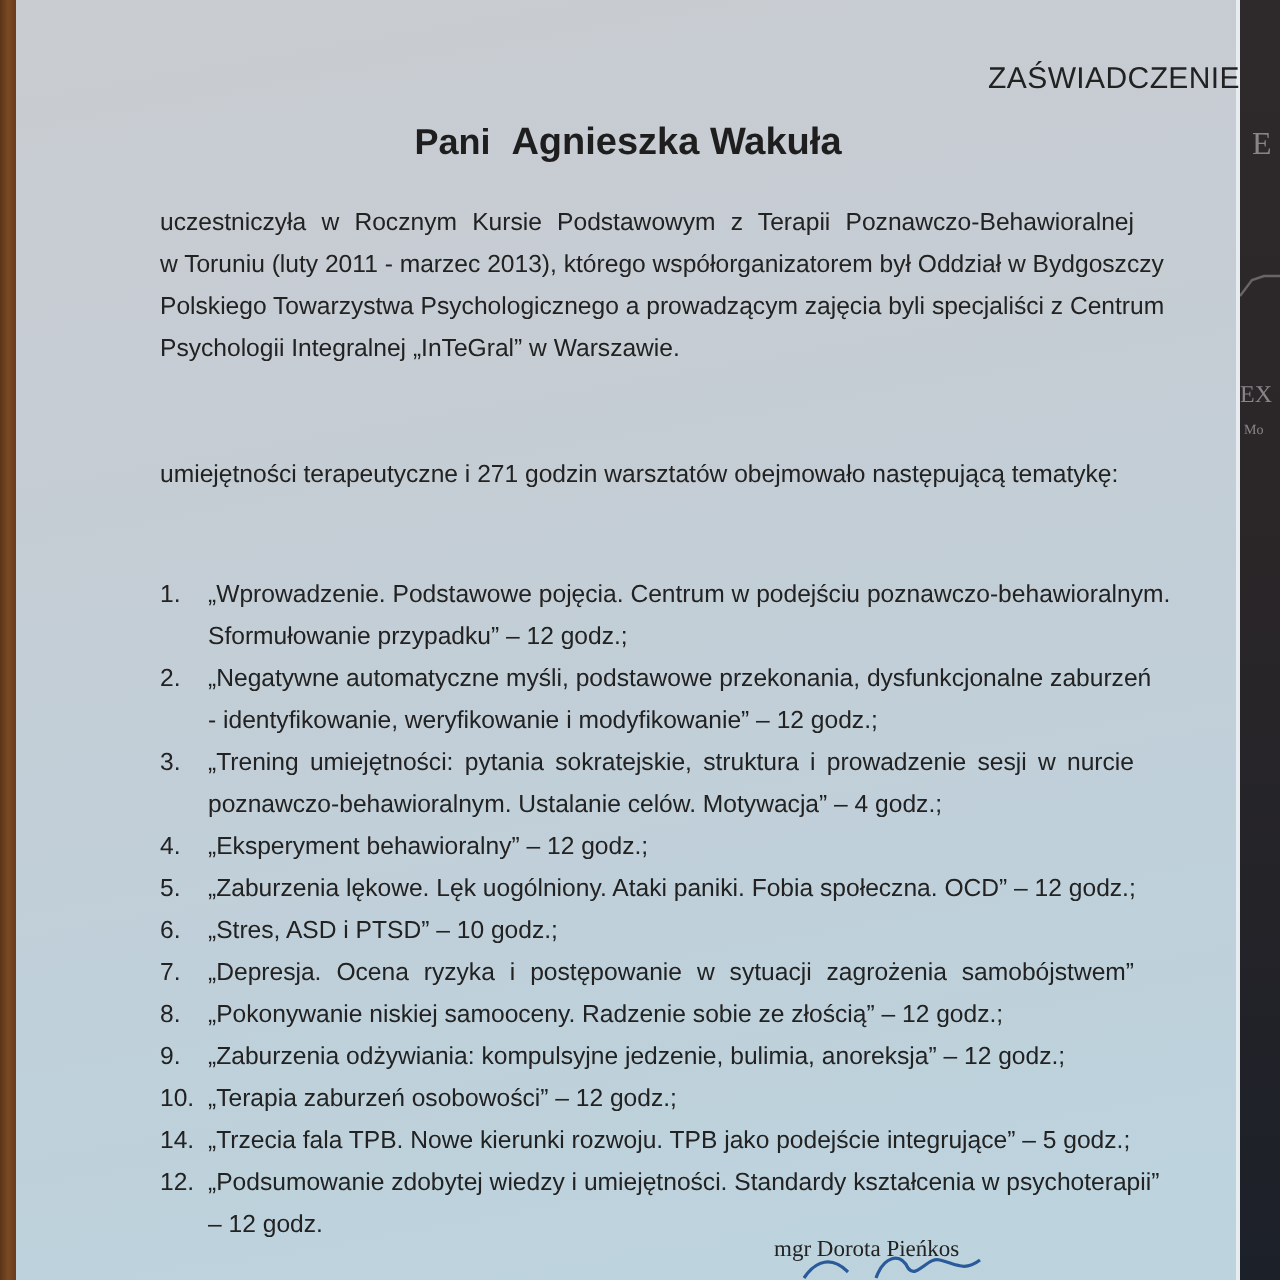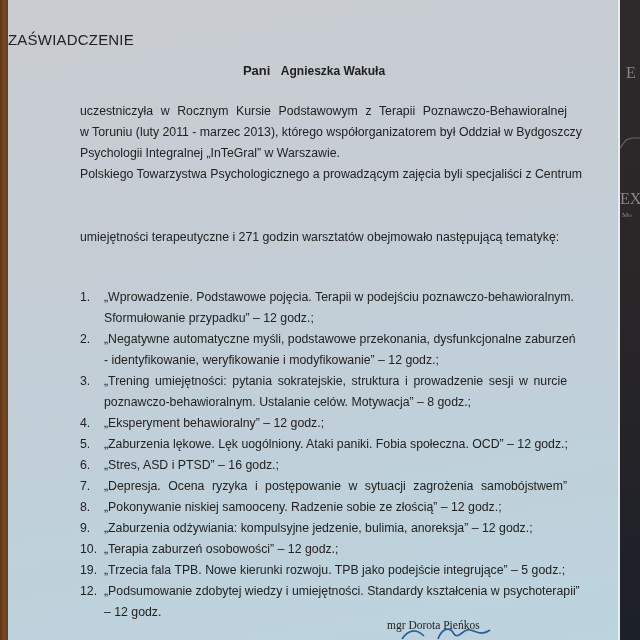--- a/index.html
+++ b/index.html
@@ -20,29 +20,29 @@
   .bg-right .frag {
     position:absolute; color:#8a8488; font-family:"Liberation Serif", serif;
     white-space:nowrap;
   }
   .paper {
     position:absolute; left:8px; top:0; width:612px; height:640px;
     background:linear-gradient(170deg,#c9ccd1 0%,#c5cdd4 35%,#bfd0da 70%,#bcd4de 100%);
     box-shadow: inset -2px 0 0 #e6ecef;
   }
   .title {
-    position:absolute; left:0; width:612px; top:31px; text-align:left;
+    position:absolute; left:0; width:612px; top:31px; text-align:right;
     font-size:15px; color:#222; letter-spacing:0.2px;
   }
   .recipient {
     position:absolute; left:0; width:612px; top:61px; text-align:center;
     color:#1e1e1e; font-weight:bold;
   }
-  .recipient .pani { font-size:13px; margin-right:6px; }
-  .recipient .name { font-size:12px; }
+  .recipient .pani { font-size:18px; margin-right:6px; }
+  .recipient .name { font-size:19px; }
   .para {
     position:absolute; left:72px; width:487px; font-size:12.3px; color:#222;
     line-height:21px; text-align:justify;
   }
   .para .line { display:block; white-space:nowrap; text-align:justify; text-align-last:justify; }
   .para .line.last { text-align-last:left; }
   .list { position:absolute; left:72px; width:487px; top:287px; font-size:12.3px; color:#222; }
   .item { position:relative; line-height:21px; }
   .item .num { position:absolute; left:0; top:0; }
   .item .txt { margin-left:24px; display:block; }
@@ -56,81 +56,81 @@
 </head>
 <body>
 
 <div class="wood"></div>
 
 <div class="bg-right">
   <span class="frag" style="left:6px;top:64px;font-size:16px;">E</span>
   <svg style="position:absolute;left:0;top:130px;" width="20" height="30">
     <path d="M0 18 L6 10 L12 8 L20 8" stroke="#6a6468" stroke-width="1.2" fill="none"></path>
   </svg>
-  <span class="frag" style="left:0;top:190px;font-size:16px;">EX</span>
+  <span class="frag" style="left:0;top:190px;font-size:12px;">EX</span>
   <span class="frag" style="left:2px;top:211px;font-size:7px;">Mo</span>
 </div>
 
 <div class="paper">
   <div class="title">ZAŚWIADCZENIE</div>
 
   <div class="recipient">
     <span class="pani">Pani</span>
     <span class="name">Agnieszka Wakuła</span>
   </div>
 
   <div class="para" style="top:101px;">
     <span class="line">uczestniczyła w Rocznym Kursie Podstawowym z Terapii Poznawczo-Behawioralnej</span>
     <span class="line">w Toruniu (luty 2011 - marzec 2013), którego współorganizatorem był Oddział w Bydgoszczy</span>
+    <span class="line">Polskiego Towarzystwa Psychologicznego a prowadzącym zajęcia byli specjaliści z Centrum</span>
     <span class="line last">Psychologii Integralnej „InTeGral” w Warszawie.</span>
-    <span class="line">Polskiego Towarzystwa Psychologicznego a prowadzącym zajęcia byli specjaliści z Centrum</span>
   </div>
 
   <div class="para" style="top:227px;">
     <span class="line last">umiejętności terapeutyczne i 271 godzin warsztatów obejmowało następującą tematykę:</span>
   </div>
 
   <div class="list">
     <div class="item">
       <span class="num">1.</span>
       <span class="txt">
-          <span class="line just">„Wprowadzenie. Podstawowe pojęcia. Terapii w podejściu poznawczo-behawioralnym.</span>
+          <span class="line just">„Wprowadzenie. Podstawowe pojęcia. Centrum w podejściu poznawczo-behawioralnym.</span>
           <span class="line">Sformułowanie przypadku” – 12 godz.;</span>
         </span>
     </div>
     <div class="item">
       <span class="num">2.</span>
       <span class="txt">
           <span class="line just">„Negatywne automatyczne myśli, podstawowe przekonania, dysfunkcjonalne zaburzeń</span>
           <span class="line">- identyfikowanie, weryfikowanie i modyfikowanie” – 12 godz.;</span>
         </span>
     </div>
     <div class="item">
       <span class="num">3.</span>
       <span class="txt">
           <span class="line just">„Trening umiejętności: pytania sokratejskie, struktura i prowadzenie sesji w nurcie</span>
-          <span class="line">poznawczo-behawioralnym. Ustalanie celów. Motywacja” – 8 godz.;</span>
+          <span class="line">poznawczo-behawioralnym. Ustalanie celów. Motywacja” – 4 godz.;</span>
         </span>
     </div>
     <div class="item">
       <span class="num">4.</span>
       <span class="txt">
           <span class="line">„Eksperyment behawioralny” – 12 godz.;</span>
         </span>
     </div>
     <div class="item">
       <span class="num">5.</span>
       <span class="txt">
           <span class="line">„Zaburzenia lękowe. Lęk uogólniony. Ataki paniki. Fobia społeczna. OCD” – 12 godz.;</span>
         </span>
     </div>
     <div class="item">
       <span class="num">6.</span>
       <span class="txt">
-          <span class="line">„Stres, ASD i PTSD” – 16 godz.;</span>
+          <span class="line">„Stres, ASD i PTSD” – 10 godz.;</span>
         </span>
     </div>
     <div class="item">
       <span class="num">7.</span>
       <span class="txt">
           <span class="line just">„Depresja. Ocena ryzyka i postępowanie w sytuacji zagrożenia samobójstwem”</span>
         </span>
     </div>
     <div class="item">
       <span class="num">8.</span>
@@ -144,21 +144,21 @@
           <span class="line">„Zaburzenia odżywiania: kompulsyjne jedzenie, bulimia, anoreksja” – 12 godz.;</span>
         </span>
     </div>
     <div class="item">
       <span class="num">10.</span>
       <span class="txt">
           <span class="line">„Terapia zaburzeń osobowości” – 12 godz.;</span>
         </span>
     </div>
     <div class="item">
-      <span class="num">19.</span>
+      <span class="num">14.</span>
       <span class="txt">
           <span class="line">„Trzecia fala TPB. Nowe kierunki rozwoju. TPB jako podejście integrujące” – 5 godz.;</span>
         </span>
     </div>
     <div class="item">
       <span class="num">12.</span>
       <span class="txt">
           <span class="line">„Podsumowanie zdobytej wiedzy i umiejętności. Standardy kształcenia w psychoterapii”</span>
           <span class="line">– 12 godz.</span>
         </span>

